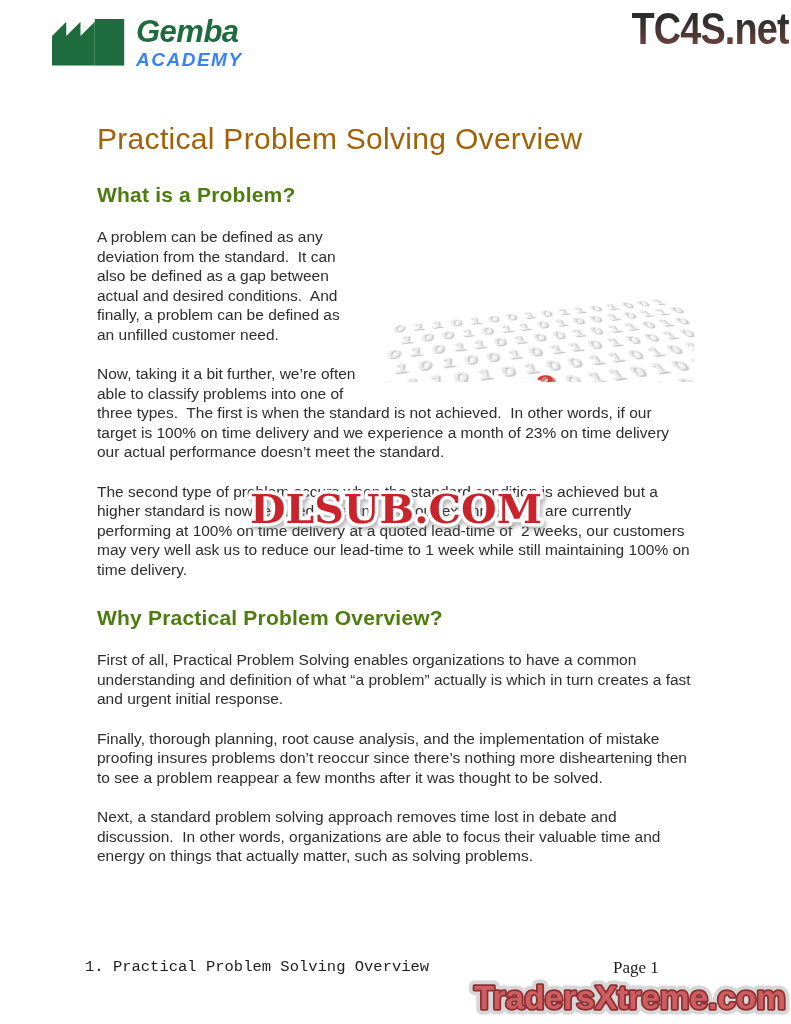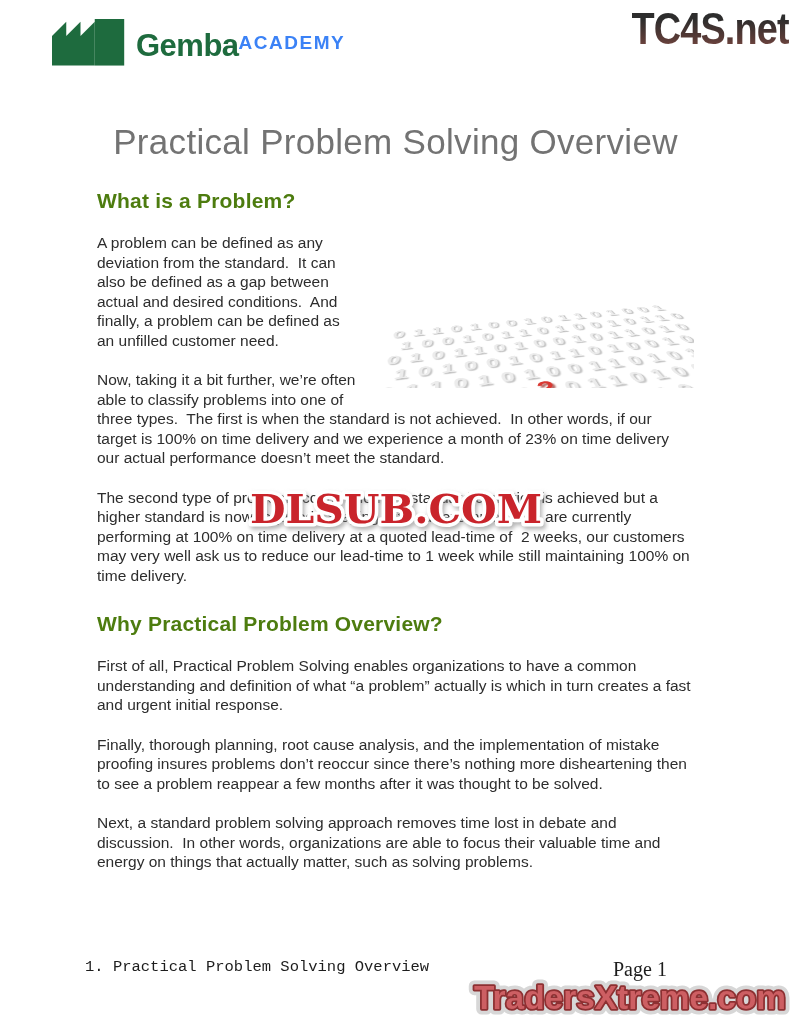--- a/index.html
+++ b/index.html
@@ -4,35 +4,35 @@
 <style>
   html,body{margin:0;padding:0;}
   body{
     width:791px;height:1024px;position:relative;background:#ffffff;
     font-family:"Liberation Sans",sans-serif;overflow:hidden;
     -webkit-font-smoothing:antialiased;
   }
   
   .logo{position:absolute;left:52px;top:10px;display:flex;align-items:flex-start;gap:8px;}
   .logo-icon{width:76px;height:56px;flex:0 0 auto;}
-  .logo-text{display:flex;flex-direction:row;line-height:1;margin-top:20px;}
+  .logo-text{display:flex;flex-direction:column;line-height:1;margin-top:6px;font-style:italic;}
   .logo-name{font-size:31px;font-weight:bold;color:#1E6B3E;letter-spacing:-0.5px;}
   .logo-sub{font-size:19px;font-weight:bold;color:#3b82f6;letter-spacing:1.5px;margin-top:3px;}
   
   .wm-tc4s{
     position:absolute;top:4px;right:2px;
     font-size:44px;font-weight:800;letter-spacing:-1px;
     transform:scaleX(0.86);transform-origin:100% 0;
     background:linear-gradient(180deg,#2d2d2d 30%,#5a3b37 70%,#8a544c 100%);
     -webkit-background-clip:text;background-clip:text;color:transparent;
   }
   
   .content{padding:122px 97px 0 97px;}
   .doc-title{
-    text-align:center;font-size:35px;font-weight:400;color:#737373;
+    font-size:30px;font-weight:400;color:#a16207;
     letter-spacing:0.3px;margin:0 0 0 0;
   }
   h2.sec-head{
     font-size:21px;font-weight:bold;color:#4d7c0f;
     margin:27px 0 0 0;letter-spacing:0.2px;
   }
   p.body-p{
     font-size:15.5px;line-height:19.5px;color:#2d2d2d;
     margin:20px 0 0 0;white-space:pre-wrap;
   }
@@ -58,21 +58,21 @@
   }
   
   .wm-dlsub{position:absolute;left:243px;top:481px;width:306px;height:58px;}
   
   .footer-left{
     position:absolute;left:85px;top:958px;
     font-family:Liberation Mono, monospace;font-size:15.5px;color:#1d1d1d;
   }
   .footer-right{
     position:absolute;left:613px;top:958px;
-    font-family:"Liberation Serif",serif;font-size:20px;color:#1d1d1d;
+    font-family:"Liberation Serif",serif;font-size:17px;color:#1d1d1d;
   }
   
   .wm-traders{position:absolute;left:468px;top:975px;width:324px;height:48px;}
 </style>
 </head>
 <body>
 
 <div class="logo">
   <svg class="logo-icon" viewBox="0 0 80 58">
     <polygon points="0,58 0,27 15,12 15,27 30,12 30,27 45,12 45,58" fill="#1E6B3E"></polygon>

